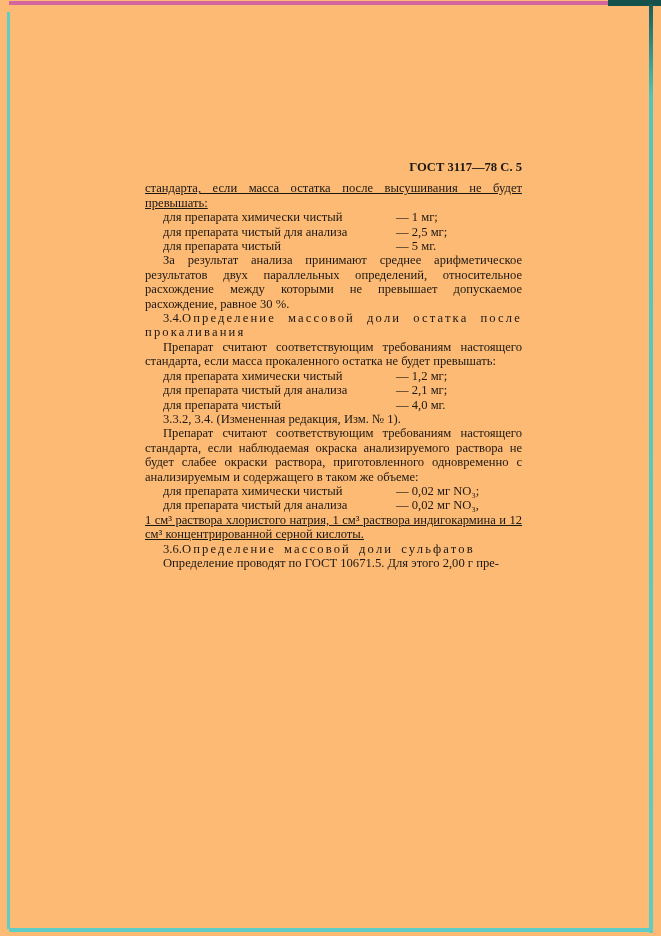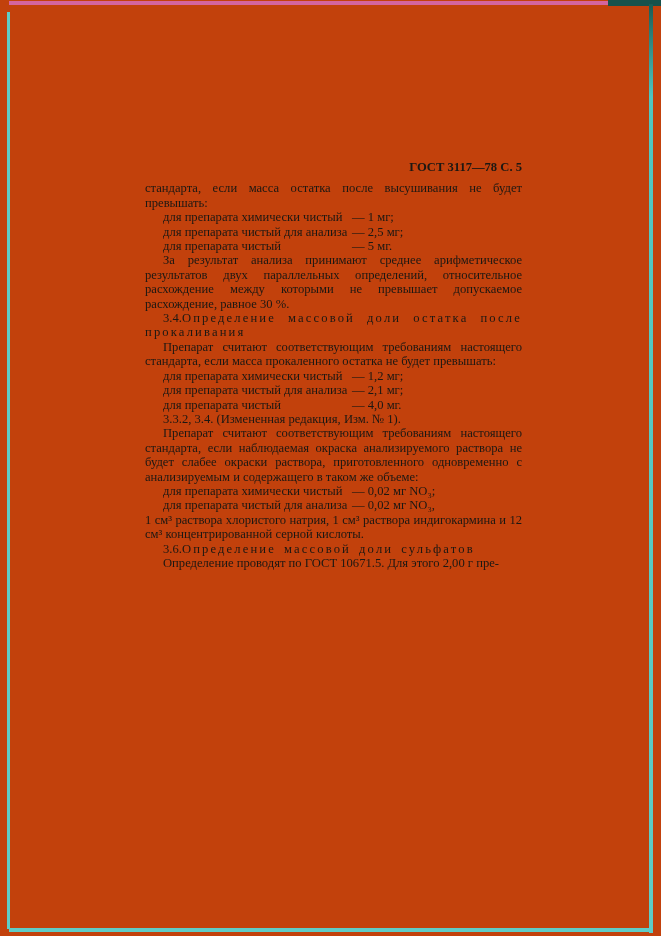--- a/index.html
+++ b/index.html
@@ -1,39 +1,39 @@
 <!DOCTYPE html>
 <html lang="ru"><head>
 <meta charset="utf-8">
 <style>
   html,body{margin:0;padding:0;background:#e9e9e9;}
   .page{
     position:relative;
     width:661px;height:936px;
-    background:#c2410c;
+    background:#fdba74;
     overflow:hidden;
     font-family:"Liberation Serif","DejaVu Serif",serif;
     color:#1c1813;
   }
   .edge{position:absolute;}
   .edge.top{left:9px;top:1px;width:599px;height:4px;background:#d4659e;}
   .edge.top-right{left:608px;top:0;width:53px;height:6px;background:#16524c;}
   .edge.left{left:7px;top:12px;width:3px;height:917px;background:#5fccc6;}
   .edge.right{left:649px;top:4px;width:4px;height:929px;
     background:linear-gradient(#1a5b54 0%,#4fc6c0 10%,#5fccc6 100%);}
   .edge.bottom{left:9px;top:928px;width:644px;height:4px;background:#5fccc6;}
 
   .text-block{
     position:absolute;left:145px;top:160px;width:377px;
     font-size:12.6px;line-height:14.4px;text-align:justify;
   }
   .page-header{font-weight:bold;text-align:right;margin:0 0 7px 0;}
   .para{margin:0;text-indent:18px;}
-  .para.no-indent{text-indent:0;}
-  .spec{display:flex;padding-left:18px;text-align:left;}
+  .para.no-indent{text-indent:0;text-decoration:underline;}
+  .spec{display:flex;padding-left:18px;text-align:left;gap:44px;}
   .spec-label{width:189px;flex-shrink:0;}
   .spec-value{white-space:nowrap;}
   .heading .h-num{}
   .heading .h-title{letter-spacing:0.17em;word-spacing:0.22em;}
   .bold{font-weight:normal;}
 </style>
 </head>
 <body>
 
 <div class="page">

